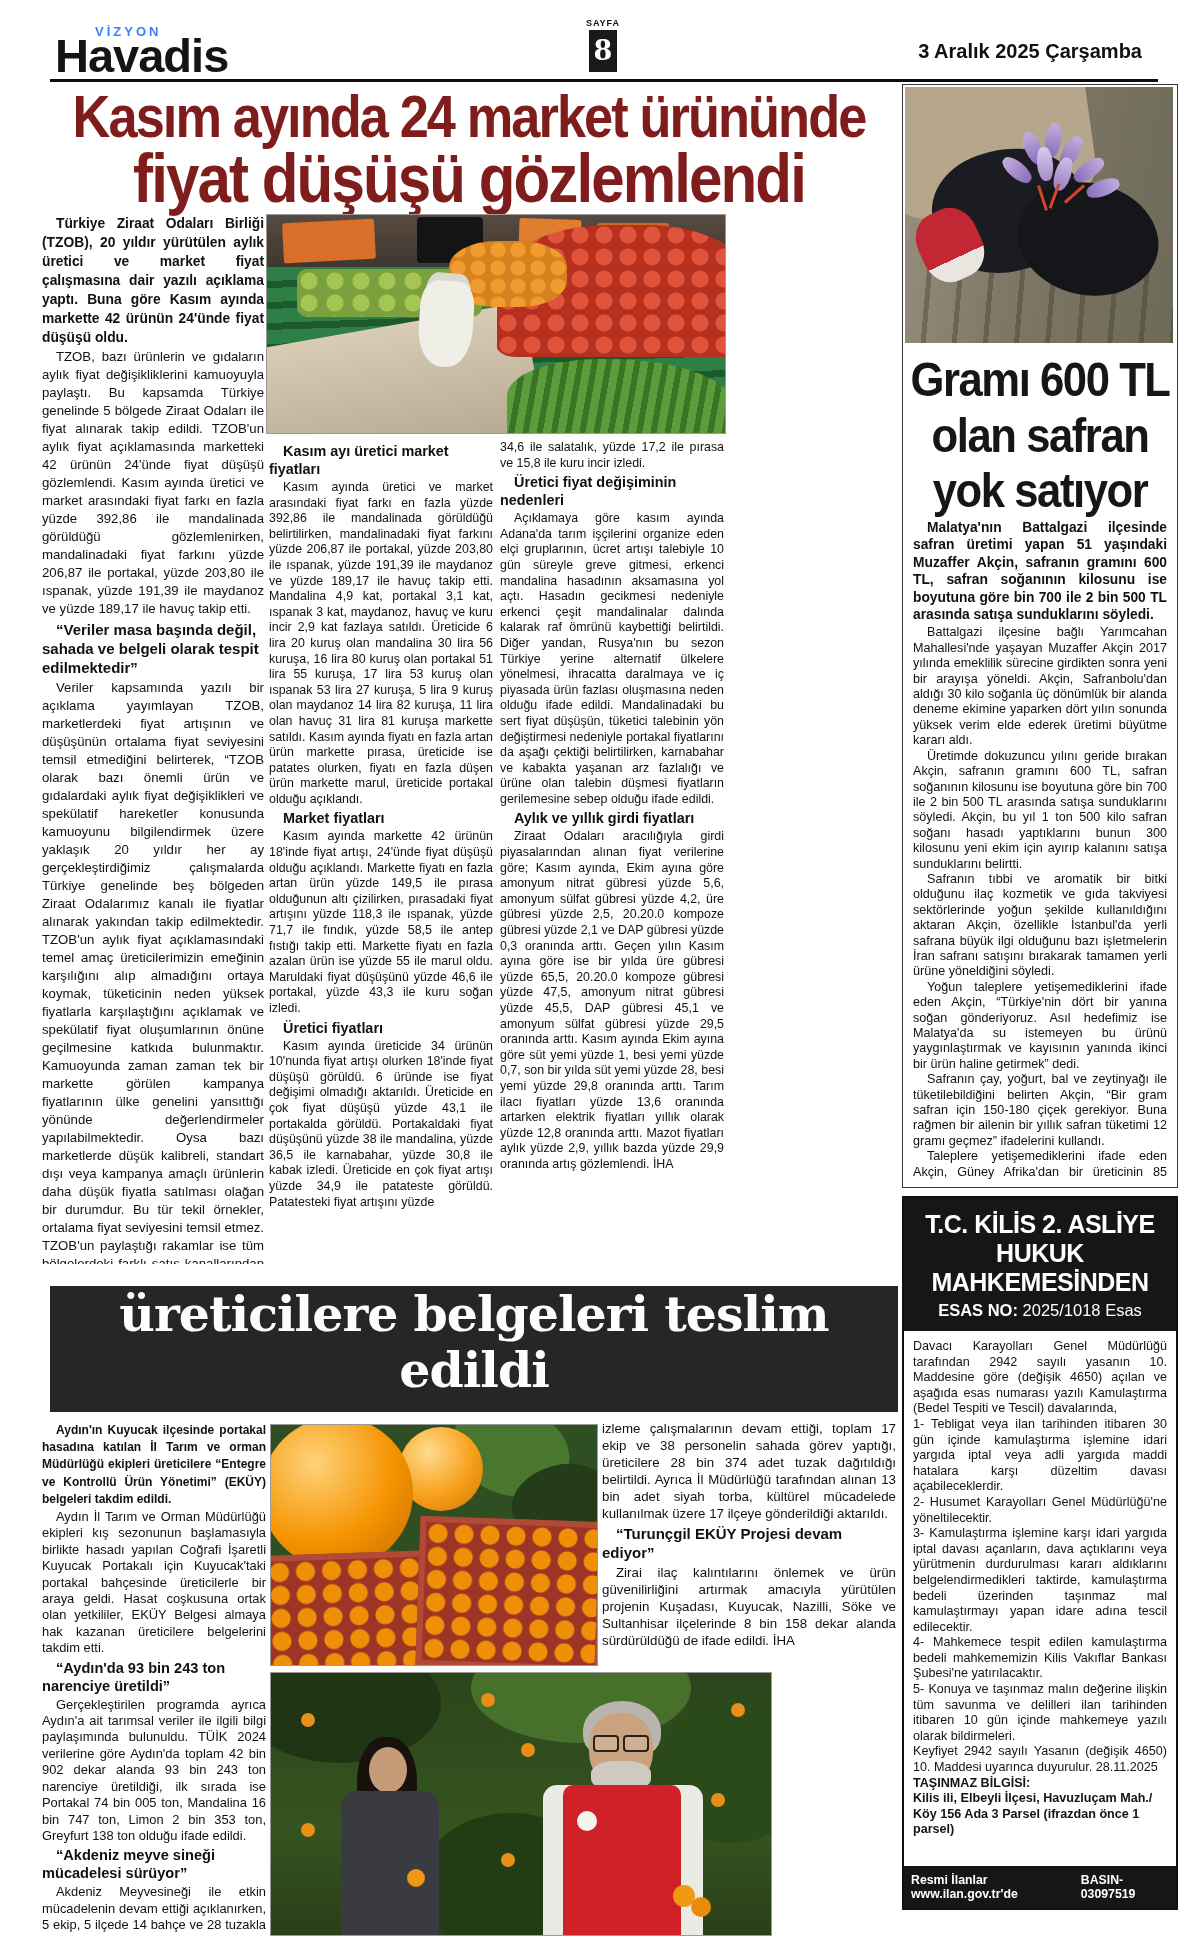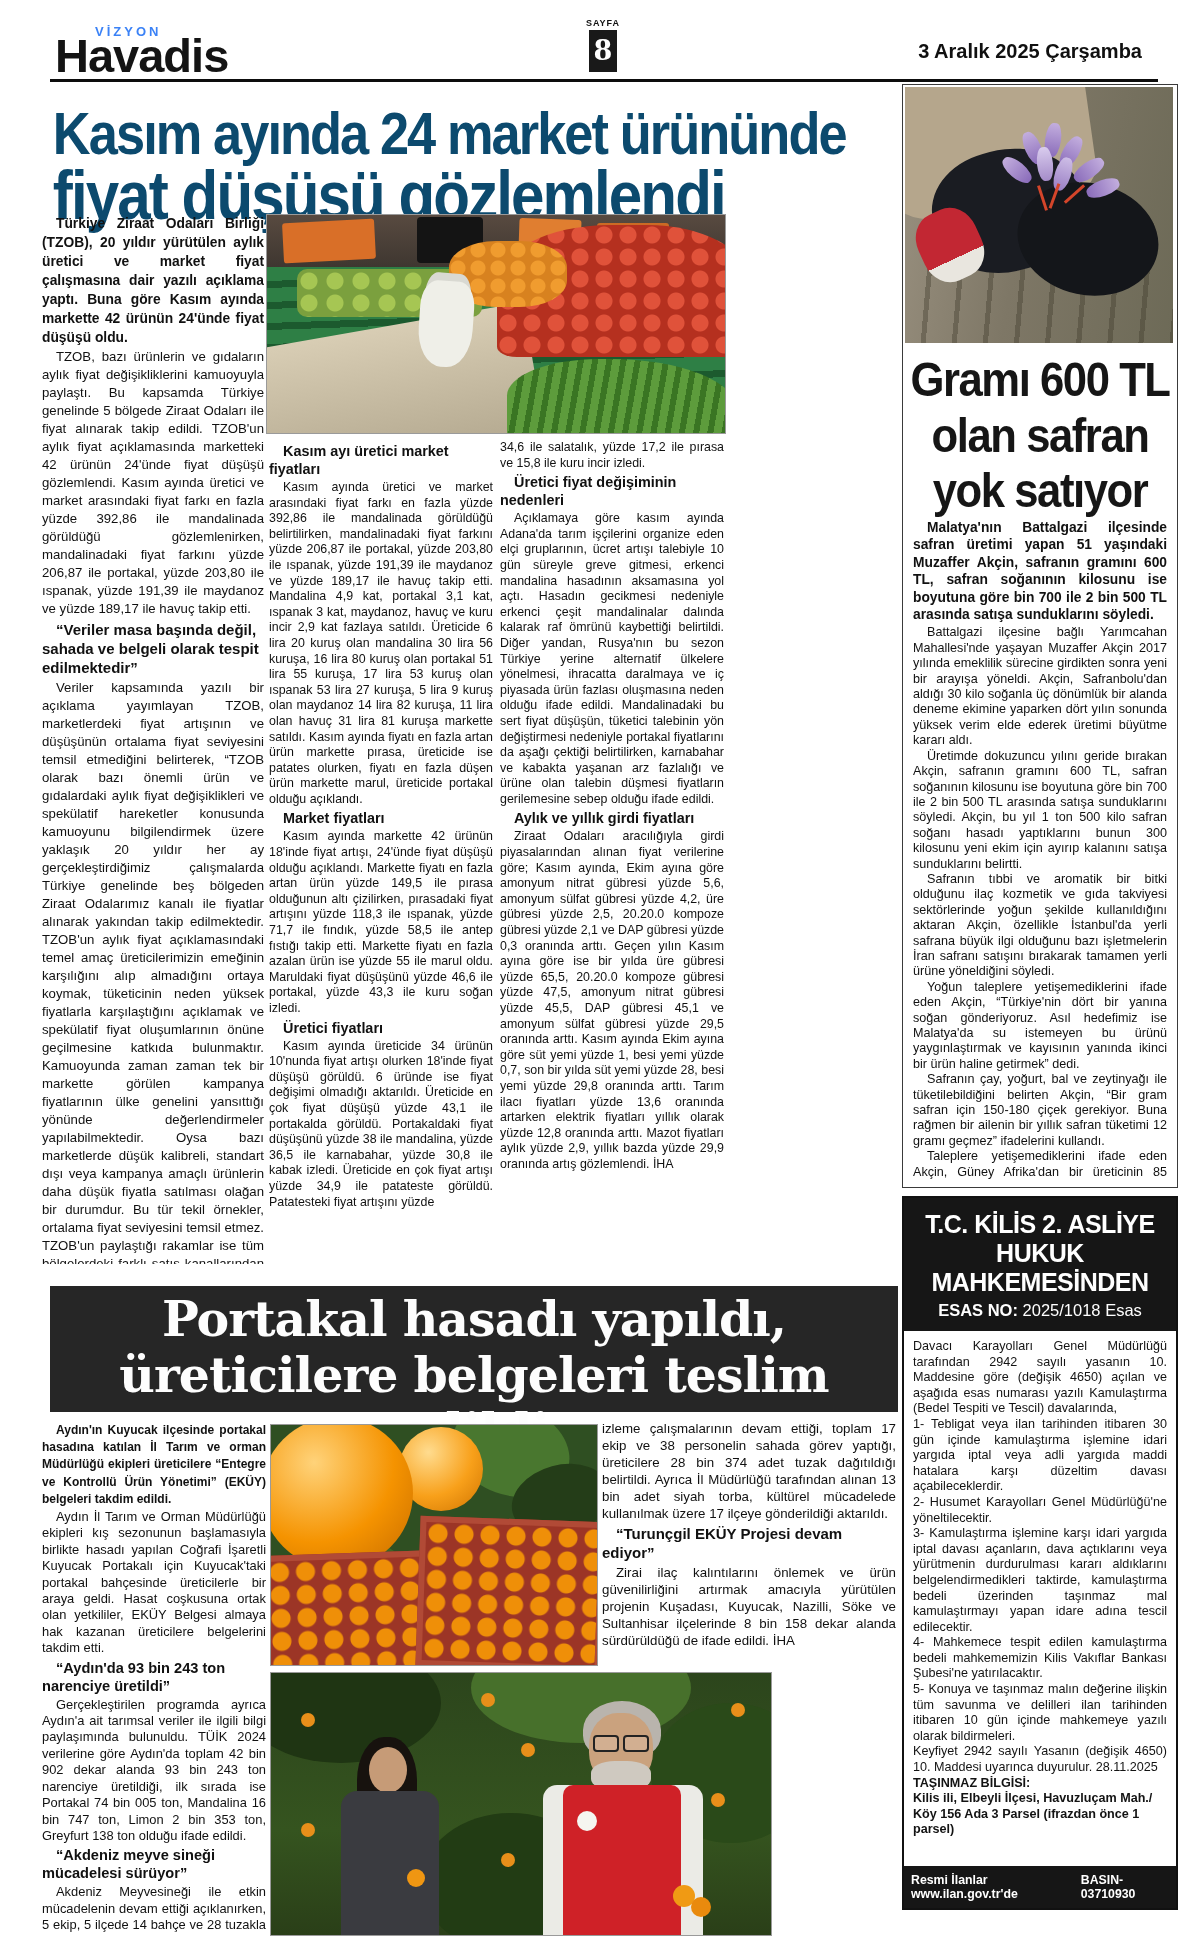--- a/index.html
+++ b/index.html
@@ -10,21 +10,21 @@
   .hdr-vizyon{position:absolute;left:86px;top:24px;font-size:13px;font-weight:bold;letter-spacing:3px;color:#3b82f6;margin-left:9px;}
   .hdr-logo{position:absolute;left:55px;top:28px;font-size:47px;font-weight:800;letter-spacing:-1px;color:#141414;}
   .hdr-badge{position:absolute;left:575px;top:18px;width:56px;text-align:center;}
   .hdr-badge .lbl{font-size:9px;font-weight:bold;letter-spacing:1px;}
   .hdr-badge .box{width:28px;height:42px;margin:2px auto 0;background:#191919;color:#fff;
                   font-family:"DejaVu Serif",serif;font-size:27px;font-weight:bold;line-height:42px;}
   .hdr-date{position:absolute;right:58px;top:40px;font-size:20px;font-weight:bold;color:#101010;}
   .hdr-rule{position:absolute;left:50px;top:79px;width:1108px;height:3px;background:#0d0d0d;}
 
   
-  .m-head{position:absolute;left:40px;top:103px;width:858px;color:#0c4a6e;}
+  .m-head{position:absolute;left:40px;top:86px;width:858px;text-align:center;color:#7f1d1d;}
   .m-head .l1{font-size:54px;font-weight:800;letter-spacing:-2px;line-height:1.02;transform:scale(.97,1.1);transform-origin:center top;}
   .m-head .l2{font-size:62px;font-weight:800;letter-spacing:-2px;line-height:1.0;margin-top:4px;transform:scale(.97,1.1);transform-origin:center top;}
 
   
   .col{position:absolute;overflow:hidden;text-align:justify;}
   .col p{margin:0 0 1px;text-indent:14px;}
   .col p.noind{text-indent:0;}
   .lead{font-weight:bold;}
   .sub{font-weight:bold;text-indent:14px;text-align:left;margin:2px 0;}
   .m-col1{left:42px;top:214px;width:222px;height:1050px;font-size:13.2px;line-height:18px;}
@@ -229,26 +229,25 @@
       <p>3- Kamulaştırma işlemine karşı idari yargıda iptal davası açanların, dava açtıklarını veya yürütmenin durdurulması kararı aldıklarını belgelendirmedikleri taktirde, kamulaştırma bedeli üzerinden taşınmaz mal kamulaştırmayı yapan idare adına tescil edilecektir.</p>
       <p>4- Mahkemece tespit edilen kamulaştırma bedeli mahkememizin Kilis Vakıflar Bankası Şubesi'ne yatırılacaktır.</p>
       <p>5- Konuya ve taşınmaz malın değerine ilişkin tüm savunma ve delilleri ilan tarihinden itibaren 10 gün içinde mahkemeye yazılı olarak bildirmeleri.</p>
       <p>Keyfiyet 2942 sayılı Yasanın (değişik 4650) 10. Maddesi uyarınca duyurulur. 28.11.2025</p>
       <p class="b">TAŞINMAZ BİLGİSİ:</p>
       <p class="b">Kilis ili, Elbeyli İlçesi, Havuzluçam Mah./ Köy 156 Ada 3 Parsel (ifrazdan önce 1 parsel)</p>
 
     </div>
     <div class="ct-foot">
       <span>Resmi İlanlar www.ilan.gov.tr'de</span>
-      <span>BASIN-03710930</span>
+      <span>BASIN-03097519</span>
     </div>
   </div>
 
   <div class="o-banner">
-    <div class="l1">Portakal hasadı yapıldı,</div>
     <div class="l2">üreticilere belgeleri teslim edildi</div>
   </div>
 
   <div class="col o-col1">
     <p class="lead">Aydın'ın Kuyucak ilçesinde portakal hasadına katılan İl Tarım ve orman Müdürlüğü ekipleri üreticilere “Entegre ve Kontrollü Ürün Yönetimi” (EKÜY) belgeleri takdim edildi.</p>
     <p>Aydın İl Tarım ve Orman Müdürlüğü ekipleri kış sezonunun başlamasıyla birlikte hasadı yapılan Coğrafi İşaretli Kuyucak Portakalı için Kuyucak'taki portakal bahçesinde üreticilerle bir araya geldi. Hasat coşkusuna ortak olan yetkililer, EKÜY Belgesi almaya hak kazanan üreticilere belgelerini takdim etti.</p>
     <div class="sub">“Aydın'da 93 bin 243 ton narenciye üretildi”</div>
     <p>Gerçekleştirilen programda ayrıca Aydın'a ait tarımsal veriler ile ilgili bilgi paylaşımında bulunuldu. TÜİK 2024 verilerine göre Aydın'da toplam 42 bin 902 dekar alanda 93 bin 243 ton narenciye üretildiği, ilk sırada ise Portakal 74 bin 005 ton, Mandalina 16 bin 747 ton, Limon 2 bin 353 ton, Greyfurt 138 ton olduğu ifade edildi.</p>
     <div class="sub">“Akdeniz meyve sineği mücadelesi sürüyor”</div>
     <p>Akdeniz Meyvesineği ile etkin mücadelenin devam ettiği açıklanırken, 5 ekip, 5 ilçede 14 bahçe ve 28 tuzakla Ulusal Eylem Planı'nın yürütüldüğü ifade edildi. 17 ilçe 40 istasyon ve 80 monitör tuzakla</p>

